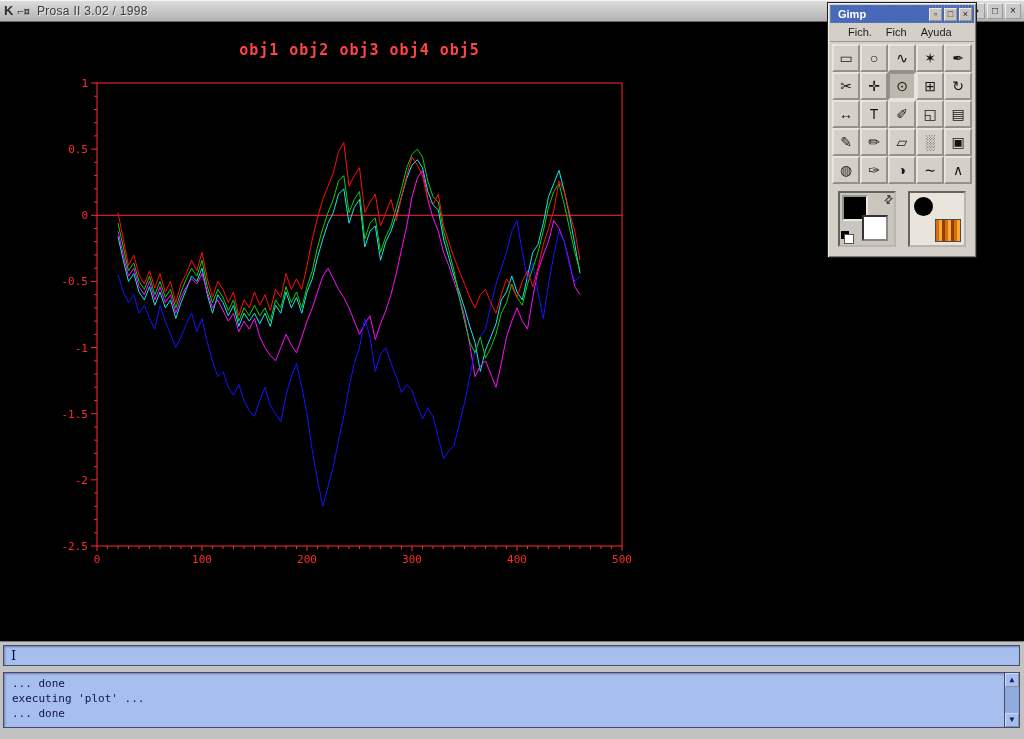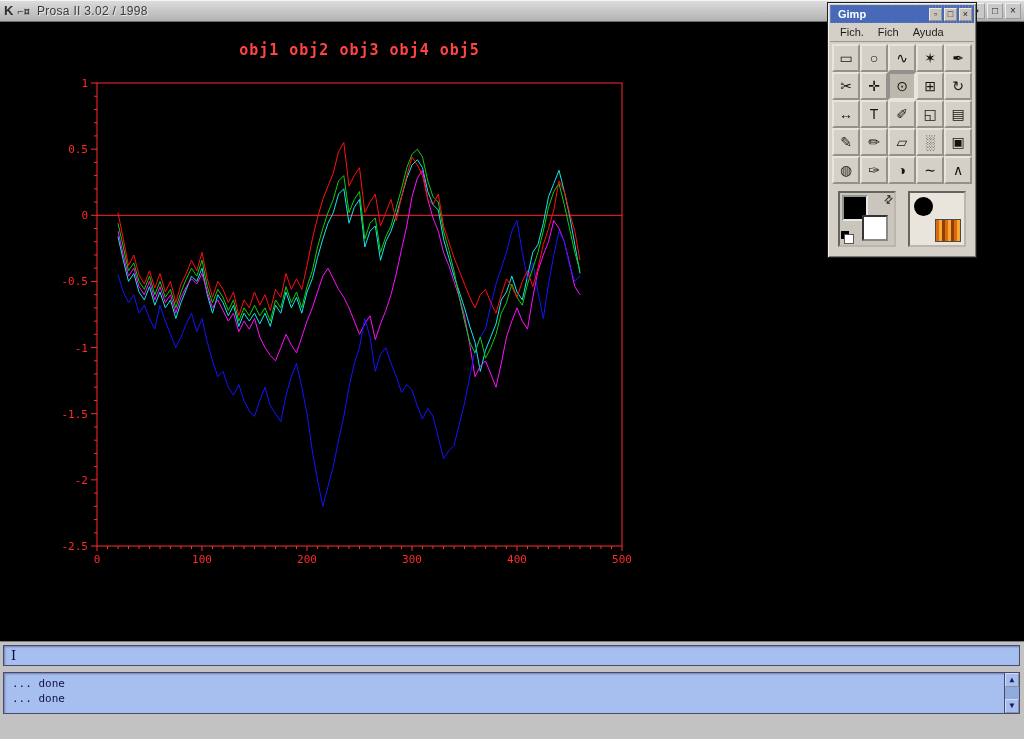--- a/index.html
+++ b/index.html
@@ -27,21 +27,21 @@
     box-shadow:inset 1px 1px 0 #f2f0ec,inset -1px -1px 0 #7e7a74}
   .gimp-titlebar{height:18px;background:#4868b8;
     background-image:repeating-linear-gradient(90deg,rgba(255,255,255,.16) 0 1px,transparent 1px 3px);
     display:flex;align-items:center;padding:0 2px;cursor:pointer}
   .gimp-title{flex:1;text-align:left;color:#fff;font-weight:bold;font-size:11px;
     background:#4868b8;padding:0 6px;line-height:16px}
   #gimp-buttons{display:flex;gap:2px}
   .wbtn{width:13px;height:13px;background:#c8c4bc;border:1px outset #ece8e0;
     font-size:9px;line-height:10px;text-align:center;color:#222;cursor:pointer}
   .gimp-menubar{height:19px;background:#d4d0c8;border-bottom:1px solid #9a968e;
-    display:flex;align-items:center;padding:0 4px;gap:2px}
+    display:flex;align-items:center;padding:0 12px;gap:2px}
   .menu-item{font-size:11px;color:#1c1c1c;padding:1px 6px;cursor:pointer}
   .gimp-tools{display:grid;grid-template-columns:repeat(5,28px);justify-content:center;
     padding:2px 0 1px}
   .tool{width:28px;height:28px;display:flex;align-items:center;justify-content:center;
     background:#d4d0c8;border:2px outset #e8e4dc;font-size:14px;color:#14140e;
     cursor:pointer;user-select:none}
   .tool.active{border-style:inset;background:#bdb8ae}
   .color-area{display:flex;justify-content:space-between;padding:6px 8px 8px}
   .fgbg{position:relative;width:58px;height:56px;background:#cac6be;border:2px inset #bab6ae}
   .fg{position:absolute;left:2px;top:2px;width:26px;height:26px;background:#000;
@@ -59,21 +59,21 @@
   .pattern{position:absolute;right:3px;bottom:3px;width:26px;height:23px;border:1px solid #4a4a4a;
     background:repeating-linear-gradient(90deg,#d86a10 0 3px,#f8a830 3px 6px,#8e3c08 6px 9px)}
 
   
   #bottom{position:absolute;left:0;top:641px;width:1024px;height:98px;background:#c2c2c2;
     border-top:1px solid #7a7a7a}
   #cmd-input{position:absolute;left:3px;top:3px;width:1017px;height:21px;background:#a6bfee;
     border:1px solid #4a4a6e;box-shadow:inset 1px 1px 2px rgba(10,10,60,.35)}
   #caret{position:absolute;left:7px;top:2px;font-family:"DejaVu Serif",serif;
     font-size:13px;color:#001448}
-  #console{position:absolute;left:3px;top:30px;width:1017px;height:42px;background:#a6bfee;
+  #console{position:absolute;left:3px;top:30px;width:1017px;height:56px;background:#a6bfee;
     border:1px solid #4a4a6e;box-shadow:inset 1px 1px 2px rgba(10,10,60,.35);
     font-family:"DejaVu Sans Mono",monospace;font-size:11px;color:#12124a}
   #console-lines{padding:3px 8px;line-height:15px;margin-right:16px;white-space:pre}
   #scrollbar{position:absolute;right:0;top:0;width:15px;height:100%;background:#8fabdd;
     border-left:1px solid #4a4a6e}
   .sbtn{position:absolute;left:0;width:14px;height:14px;background:#a6bfee;
     border:1px outset #cfdcf6;color:#1a1a5a;font-size:8px;line-height:12px;
     text-align:center;cursor:pointer}
   .sbtn.up{top:0}
   .sbtn.down{bottom:0}
@@ -307,19 +307,19 @@
       <div class="pattern"></div>
     </div>
   </div>
 </div>
 
 <div id="bottom">
   <div id="cmd-input">
     <span id="caret">I</span>
   </div>
   <div id="console">
-    <div id="console-lines"><div>... done</div><div>... done</div></div>
+    <div id="console-lines"><div>... done</div><div>executing 'plot' ...</div><div>... done</div></div>
     <div id="scrollbar">
       <div class="sbtn up">▲</div>
       <div class="sbtn down">▼</div>
     </div>
   </div>
 </div>
 
 </body></html>

